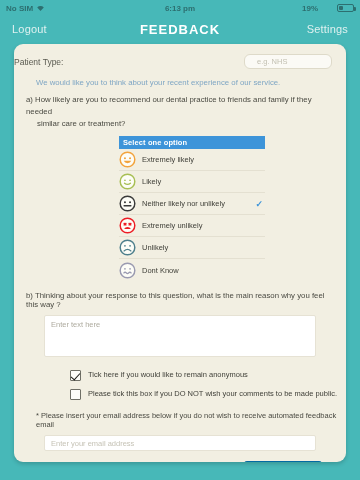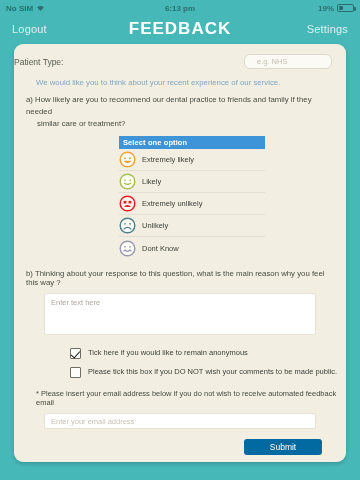--- a/index.html
+++ b/index.html
@@ -14,36 +14,36 @@
   
   .statusbar {
     height: 16px; width: 100%;
     display: flex; align-items: center;
     padding: 0 6px;
     font-size: 8px; font-weight: bold;
     color: #2d6f70;
   }
   .sb-left { display: flex; align-items: center; gap: 3px; }
   .sb-center { position: absolute; left: 0; right: 0; text-align: center; font-size: 8px; font-weight: bold; color: #2d6f70; pointer-events: none; }
-  .sb-right { margin-left: auto; display: flex; align-items: center; gap: 3px; z-index:2; }
+  .sb-right { margin-left: auto; display: flex; align-items: center; gap: 19px; z-index:2; }
   .wifi-ico { width: 9px; height: 8px; display:inline-block; position: relative; }
   .batt { width: 17px; height: 8px; border: 1px solid #2d6f70; border-radius: 2px; position: relative; display:inline-block; }
   .batt::after { content:""; position:absolute; right:-3px; top:2px; width:2px; height:4px; background:#2d6f70; border-radius:0 1px 1px 0; }
   .batt .fill { position:absolute; left:1px; top:1px; bottom:1px; width:4px; background:#2d6f70; border-radius:1px; }
 
   
   .navbar {
     height: 26px; width: 100%;
     display: flex; align-items: center;
     padding: 0 12px; position: relative;
   }
   .nav-btn { font-size: 11px; color: #dff1f0; letter-spacing: .2px; }
   .nav-title {
     position: absolute; left: 0; right: 0; text-align: center;
-    font-size: 17px; font-weight: bold; color: #ffffff; letter-spacing: 1px;
+    font-size: 13px; font-weight: bold; color: #ffffff; letter-spacing: 1px;
     pointer-events: none;
   }
   .nav-right { margin-left: auto; }
 
   
   .card {
     position: absolute; left: 14px; top: 44px;
     width: 332px; height: 418px;
     background: #f2efe2;
     border-radius: 9px;
@@ -200,20 +200,30 @@
           </div>
           <div class="opt-row">
             <span class="face"><svg viewBox="0 0 20 20" width="17" height="17">
                 <circle cx="10" cy="10" r="8.6" fill="#fdfdf7" stroke="#a8bf54" stroke-width="1.7"></circle>
                 <circle cx="7" cy="8.5" r="1" fill="#a8bf54"></circle>
                 <circle cx="13" cy="8.5" r="1" fill="#a8bf54"></circle>
                 <path d="M6.5 12 Q10 14.8 13.5 12" stroke="#a8bf54" fill="none" stroke-width="1.6" stroke-linecap="round"></path>
               </svg></span>
             <span class="opt-label">Likely</span>
             <span class="opt-check hidden">✓</span>
+          </div>
+          <div class="opt-row">
+            <span class="face"><svg viewBox="0 0 20 20" width="17" height="17">
+                <circle cx="10" cy="10" r="8.6" fill="#fdfdf7" stroke="#3a3a3a" stroke-width="1.7"></circle>
+                <circle cx="7" cy="8.5" r="1.2" fill="#3a3a3a"></circle>
+                <circle cx="13" cy="8.5" r="1.2" fill="#3a3a3a"></circle>
+                <path d="M6 12.6 H14" stroke="#3a3a3a" fill="none" stroke-width="1.6" stroke-linecap="round"></path>
+              </svg></span>
+            <span class="opt-label">Neither likely nor unlikely</span>
+            <span class="opt-check">✓</span>
           </div>
           <div class="opt-row">
             <span class="face"><svg viewBox="0 0 20 20" width="17" height="17">
                 <circle cx="10" cy="10" r="8.6" fill="#fdfdf7" stroke="#ed1c24" stroke-width="1.7"></circle>
                 <path d="M6 7.5 L8.2 9.3 M8.2 7.5 L6 9.3 M11.8 7.5 L14 9.3 M14 7.5 L11.8 9.3" stroke="#ed1c24" fill="none" stroke-width="1.6" stroke-linecap="round"></path>
                 <path d="M6 14.2 A4.6 4.6 0 0 1 14 14.2 Z" fill="#ed1c24"></path>
               </svg></span>
             <span class="opt-label">Extremely unlikely</span>
             <span class="opt-check hidden">✓</span>
           </div>

